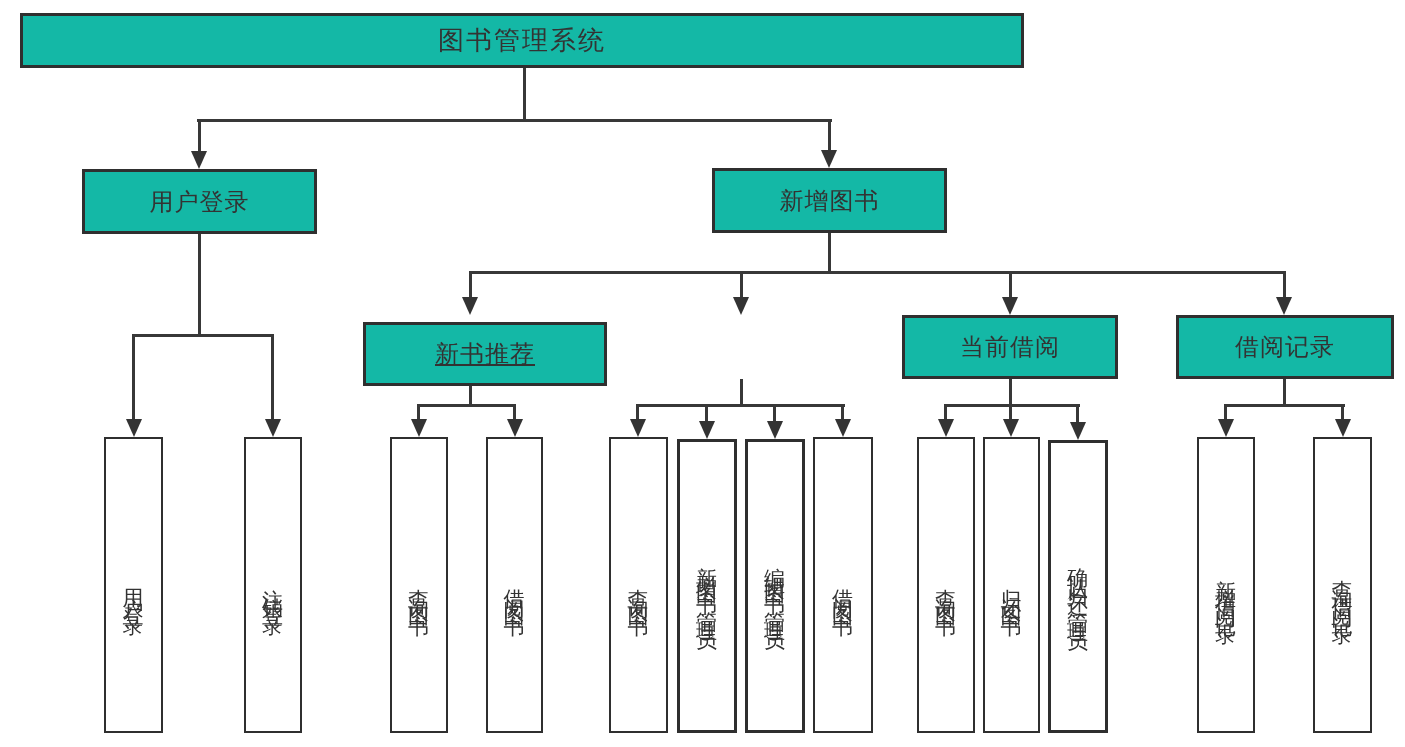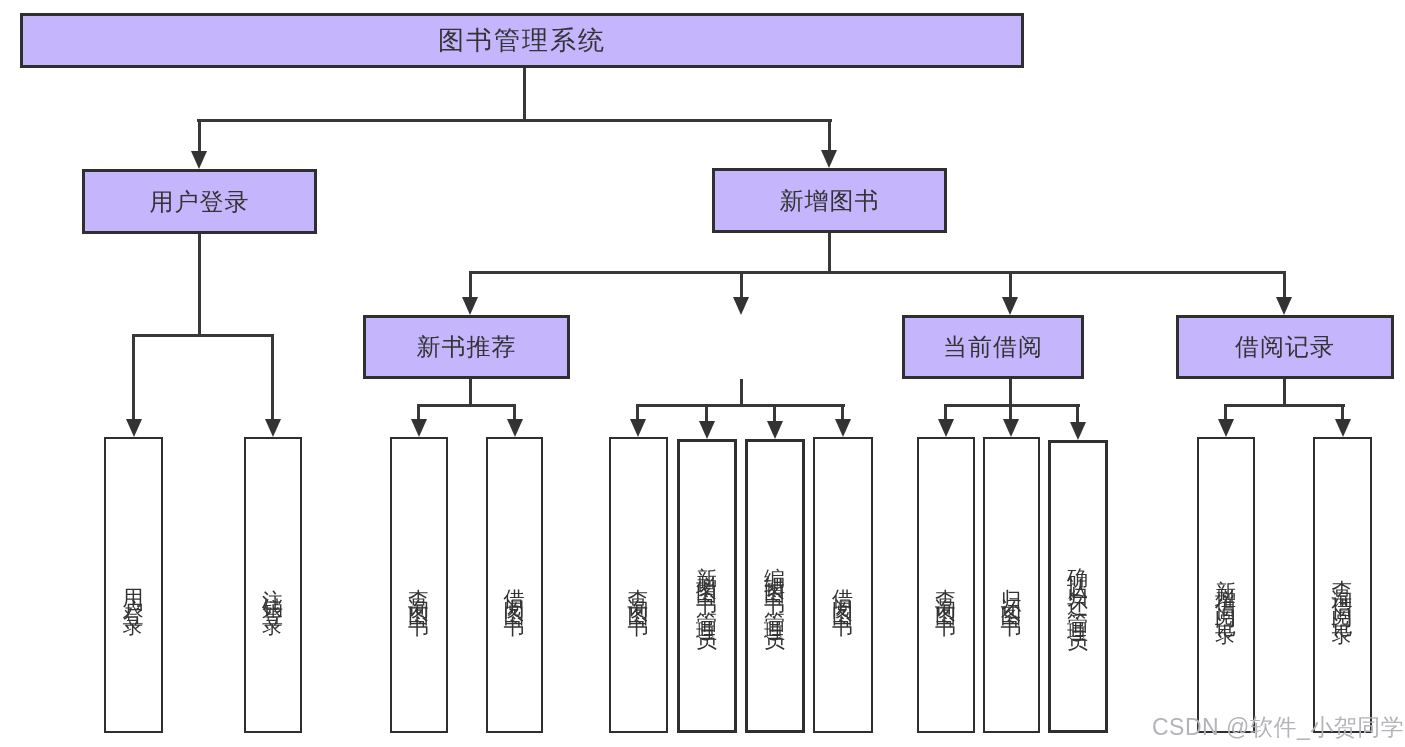--- a/index.html
+++ b/index.html
@@ -9,21 +9,21 @@
   }
   .line  { position:absolute; background:#383838; }
   .vline { width:3px; }
   .hline { height:3px; }
   .arrow {
     position:absolute; width:0; height:0;
     border-left:8px solid transparent; border-right:8px solid transparent;
     border-top:18px solid #333333;
   }
   .node {
-    position:absolute; box-sizing:border-box; border:3px solid #2f2f2f; background:#c4b5fd;
+    position:absolute; box-sizing:border-box; border:3px solid #2f2f2f; background:#14b8a6;
     display:flex; align-items:center; justify-content:center;
     font-size:24px; color:#333333; letter-spacing:1px; z-index:2;
   }
   .node.root { font-size:26px; letter-spacing:2px; }
   .leaf {
     position:absolute; box-sizing:border-box; border:2px solid #2f2f2f; background:#fff;
     display:flex; align-items:center; justify-content:center; z-index:2;
   }
   .leaf.admin { border-width:3px; }
   .vtext {
@@ -104,24 +104,24 @@
     <span>图书管理系统</span>
   </div>
 
   <div class="node" style="left:82px;top:169px;width:235px;height:65px;">
     <span>用户登录</span>
   </div>
   <div class="node" style="left:712px;top:168px;width:235px;height:65px;">
     <span>新增图书</span>
   </div>
 
-  <div class="node" style="left:363px;top:315px;width:207px;height:64px;">
+  <div class="node" style="left:363px;top:322px;width:244px;height:64px;text-decoration:underline;">
     <span>新书推荐</span>
   </div>
-  <div class="node" style="left:902px;top:315px;width:182px;height:64px;">
+  <div class="node" style="left:902px;top:315px;width:216px;height:64px;">
     <span>当前借阅</span>
   </div>
   <div class="node" style="left:1176px;top:315px;width:218px;height:64px;">
     <span>借阅记录</span>
   </div>
 
   <div class="leaf" style="left:104px;top:437px;width:59px;height:296px;">
     <span class="vtext">用户登录</span>
   </div>
   <div class="leaf" style="left:244px;top:437px;width:58px;height:296px;">
@@ -158,15 +158,14 @@
     <span class="vtext">确认归还（管理员）</span>
   </div>
 
   <div class="leaf" style="left:1197px;top:437px;width:58px;height:296px;">
     <span class="vtext">新增借阅记录</span>
   </div>
   <div class="leaf" style="left:1313px;top:437px;width:59px;height:296px;">
     <span class="vtext">查询借阅记录</span>
   </div>
 
-  <div class="watermark">CSDN @软件_小贺同学</div>
 
 </div>
 
 </body></html>

